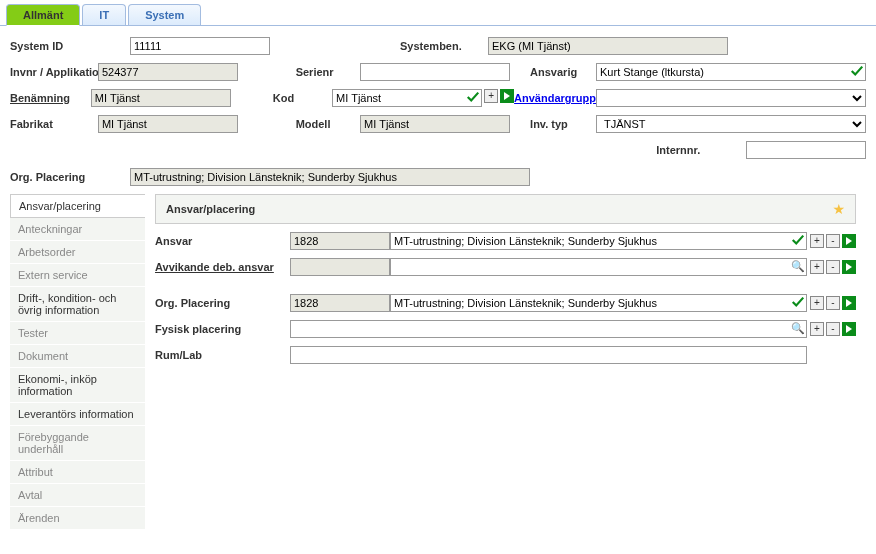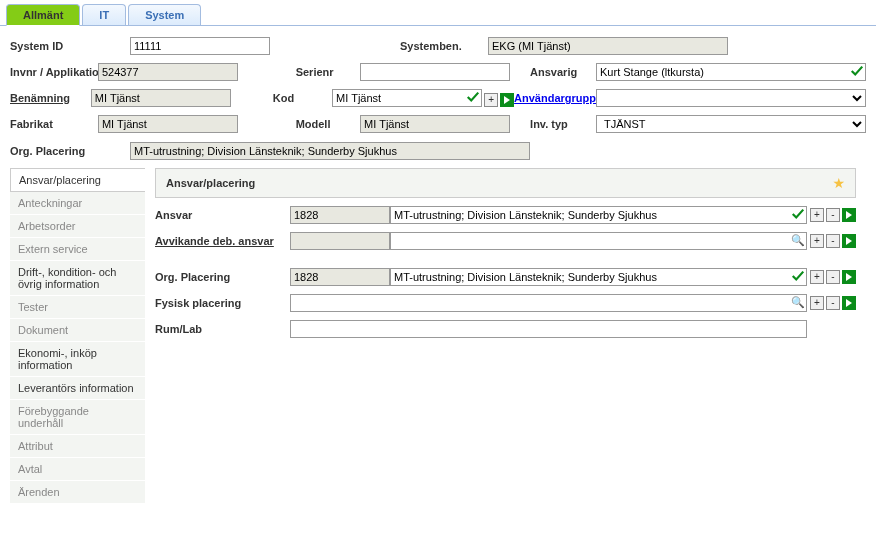--- a/index.html
+++ b/index.html
@@ -8,21 +8,21 @@
 .tabs-top { display: flex; border-bottom: 1px solid #a3bce0; padding: 4px 6px 0 6px; }
 .tab-top { padding: 4px 16px; margin-right: 2px; border: 1px solid #a3bce0; border-bottom: none; border-radius: 4px 4px 0 0; background: linear-gradient(#f3f8fe, #dcebfc); color: #3b6fb5; cursor: pointer; font-size: 11px; font-weight: bold; }
 .tab-top.active { background: #84cc16; border-bottom: 1px solid #fff; margin-bottom: -1px; color: #333; font-weight: bold; }
 
 .form-area { padding: 10px; }
 .row { display: flex; align-items: center; margin-bottom: 6px; min-height: 20px; }
 .lbl { width: 120px; font-weight: bold; color: #333; white-space: nowrap; overflow: hidden; }
 .lbl a { text-decoration: underline; color: #333; }
 .col1 { width: 270px; display: flex; align-items: center; }
 .col2-lbl { width: 88px; font-weight: bold; }
-.col2 { width: 150px; display: flex; align-items: flex-end; gap: 2px; }
+.col2 { width: 150px; display: flex; align-items: flex-start; gap: 2px; }
 .col3-lbl { width: 110px; font-weight: bold; padding-left: 20px; }
 .col3 { flex: 1; display: flex; align-items: flex-start; }
 
 input[type=text], select { font-size: 11px; padding: 1px 3px; border: 1px solid #999; background: #fff; height: 18px; font-family: inherit; }
 input.ro, .ro { background: #e8e8e0; }
 .w140 { width: 140px; }
 .w150 { width: 150px; }
 .w120 { width: 120px; }
 
 .inp-chk { position: relative; display: inline-block; width: 150px; }
@@ -135,20 +135,30 @@
     <div class="col2-lbl">Modell</div>
     <div class="col2">
         <input type="text" class="w150 ro" value="MI Tjänst" style="">
       </div>
     <div class="col3-lbl">Inv. typ</div>
     <div class="col3">
         <select style="width:270px"><option>TJÄNST</option></select>
       </div>
   </div>
 
+  <div class="row">
+    <div class="lbl"></div>
+      <div class="col1"></div>
+      <div class="col2-lbl"></div>
+      <div class="col2"></div>
+    <div class="col3-lbl">Internnr.</div>
+    <div class="col3">
+        <input type="text" class="w120" value="" style="">
+      </div>
+  </div>
 
   <div class="wide-row">
     <div class="lbl">Org. Placering</div>
     <input type="text" class="wide-inp ro" value="MT-utrustning; Division Länsteknik; Sunderby Sjukhus" style="">
   </div>
 
   <div class="split">
     <div class="side">
       <div class="side-item active">Ansvar/placering</div>
       <div class="side-item">Anteckningar</div>

